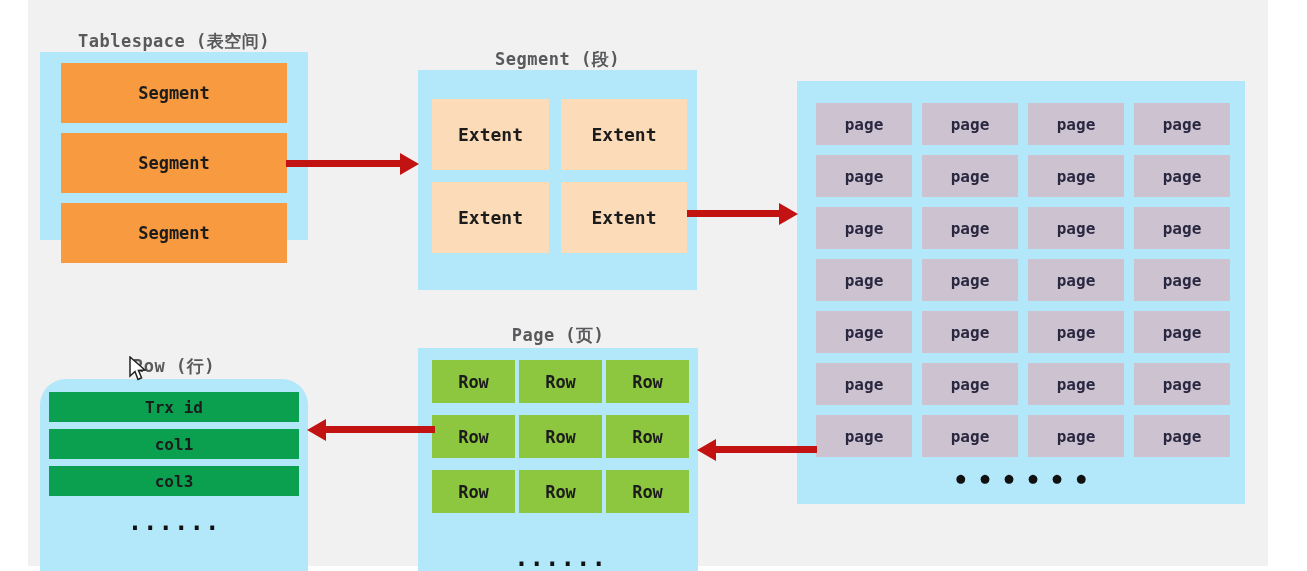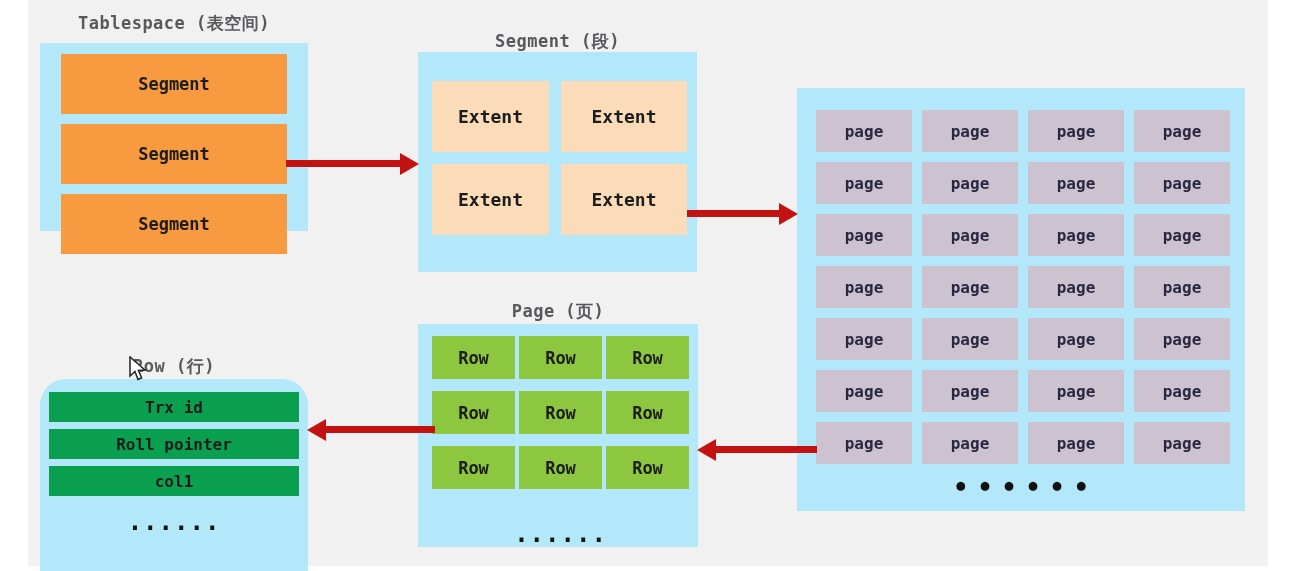--- a/index.html
+++ b/index.html
@@ -38,28 +38,28 @@
     background:var(--container-blue);
     width:100%;
   }
   .cell{
     display:flex;align-items:center;justify-content:center;
     color:var(--cell-text);
     font-weight:bold;
     white-space:nowrap;
   }
   
-  .tablespace .panel{height:188px;padding:11px 21px;display:flex;flex-direction:column;gap:10px;margin-top:9px;}
+  .tablespace .panel{height:188px;padding:11px 21px;display:flex;flex-direction:column;gap:10px;}
   .tablespace .cell{flex:0 0 60px;background:var(--segment-orange);font-size:17px;}
   
   .segment .panel{height:220px;padding:29px 10px 21px 14px;display:grid;
     grid-template-columns:117px 126px;column-gap:12px;row-gap:27px;grid-auto-rows:71px;gap:12px;}
   .segment .cell{background:var(--extent-peach);font-size:18px;}
   
-  .extent .panel{height:423px;padding:22px 16px 0 19px;margin-top:16px;}
+  .extent .panel{height:423px;padding:22px 16px 0 19px;margin-top:9px;}
   .extent .grid{display:grid;grid-template-columns:repeat(4,96px);column-gap:10px;row-gap:10px;grid-auto-rows:42px;}
   .extent .cell{background:var(--page-lavender);font-size:16px;color:#2a2840;}
   
   .row-sec .panel{height:223px;padding:13px 9px 0;display:flex;flex-direction:column;gap:7px;margin-top:2px;border-radius:26px;}
   .row-sec .cell{flex:0 0 30px;background:var(--row-dark-green);font-size:16px;}
   
   .page-sec .panel{height:223px;padding:12px 9px 0 14px;margin-top:2px;}
   .page-sec .grid{display:grid;grid-template-columns:repeat(3,83px);column-gap:4px;row-gap:12px;grid-auto-rows:43px;}
   .page-sec .cell{background:var(--row-light-green);font-size:17px;}
   
@@ -86,31 +86,31 @@
 </style>
 </head>
 <body>
 
 <div class="canvas">
 
   <div class="strip" style="left:0;top:0;width:28px;height:571px;"></div>
   <div class="strip" style="left:1268px;top:0;width:39px;height:571px;"></div>
   <div class="strip" style="left:0;top:566px;width:1307px;height:5px;"></div>
 
-  <section class="group tablespace" style="left:40px;top:12px;width:268px;">
+  <section class="group tablespace" style="left:40px;top:30px;width:268px;">
     <h2 class="gtitle">Tablespace (表空间)</h2>
     <div class="panel">
 
     <div class="cell">Segment</div>
         <div class="cell">Segment</div>
         <div class="cell">Segment</div>
       </div>
   </section>
 
-  <section class="group segment" style="left:418px;top:30px;width:279px;">
+  <section class="group segment" style="left:418px;top:48px;width:279px;">
     <h2 class="gtitle">Segment (段)</h2>
     <div class="panel">
 
     <div class="cell">Extent</div>
         <div class="cell">Extent</div>
         <div class="cell">Extent</div>
         <div class="cell">Extent</div>
       </div>
   </section>
 
@@ -148,27 +148,27 @@
         </div>
       <div class="dots">● ● ● ● ● ●</div>
     </div>
   </section>
 
   <section class="group row-sec" style="left:40px;top:318px;width:268px;margin-top:37px;">
     <h2 class="gtitle">Row (行)</h2>
     <div class="panel">
 
       <div class="cell">Trx id</div>
-        <div class="cell">Roll pointer</div>
         <div class="cell">col1</div>
+        <div class="cell">col3</div>
         <div class="dots">......</div>
     </div>
   </section>
 
-  <section class="group page-sec" style="left:418px;top:300px;width:280px;">
+  <section class="group page-sec" style="left:418px;top:324px;width:280px;">
     <h2 class="gtitle">Page (页)</h2>
     <div class="panel">
       <div class="grid">
           <div class="cell">Row</div>
           <div class="cell">Row</div>
           <div class="cell">Row</div>
           <div class="cell">Row</div>
           <div class="cell">Row</div>
           <div class="cell">Row</div>
           <div class="cell">Row</div>

